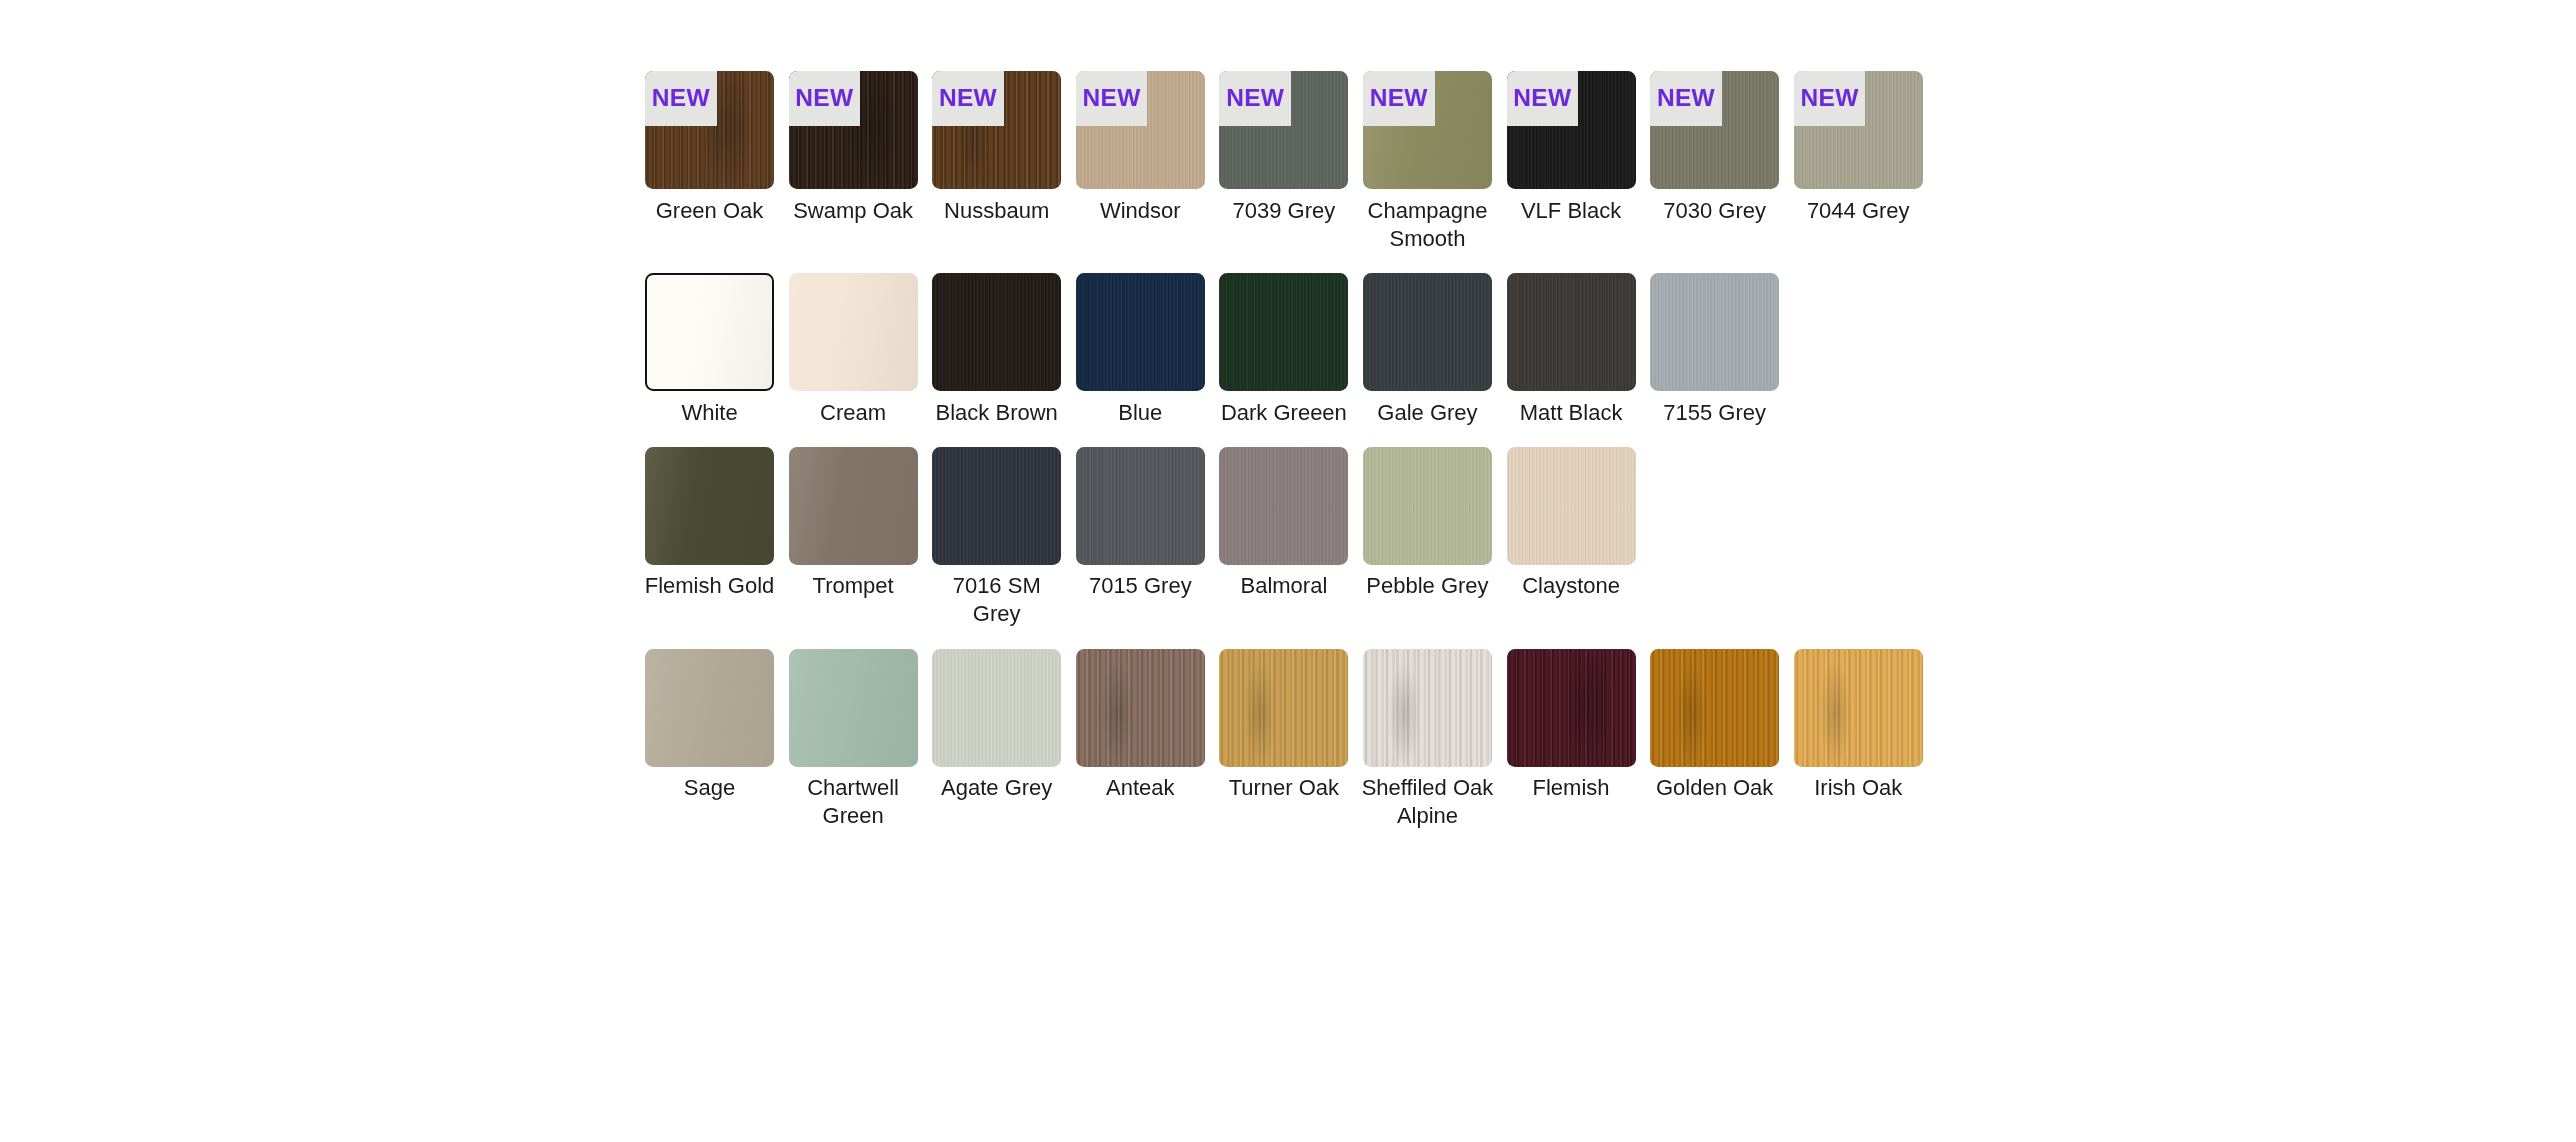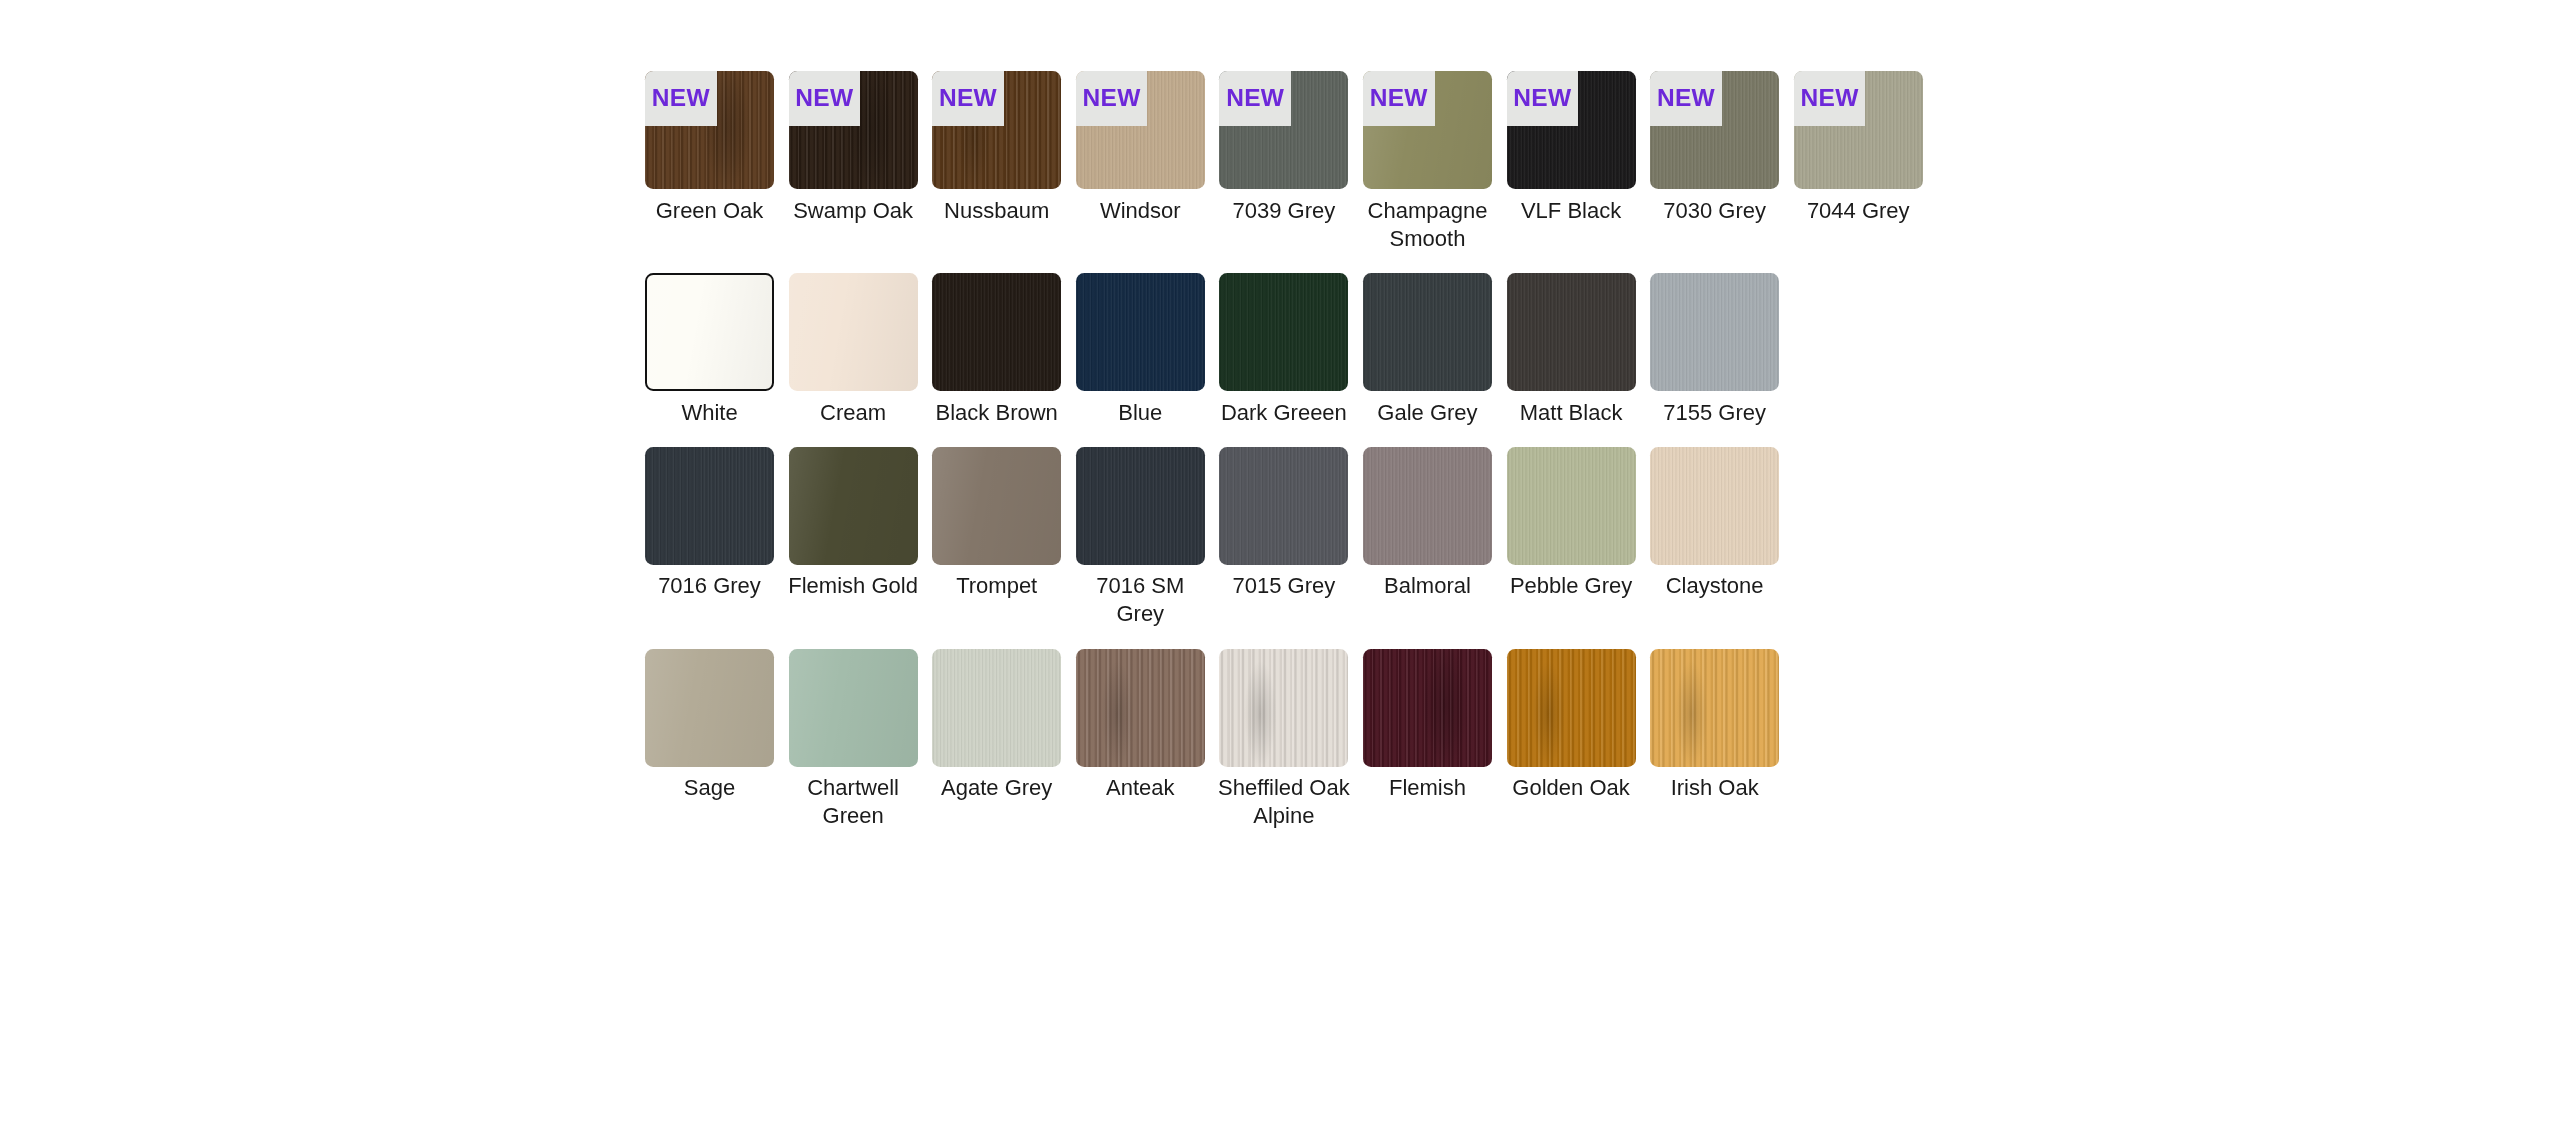--- a/index.html
+++ b/index.html
@@ -284,26 +284,20 @@
       <div class="swatch-cell">
         <div class="swatch-chip-wrap">
           <div class="swatch-chip grain-fine" style="background-color: rgb(164, 171, 176);"></div>
         </div>
         <div class="swatch-label">7155 Grey</div>
       </div>
     </div>
     <div class="swatch-row">
       <div class="swatch-cell">
         <div class="swatch-chip-wrap">
-          <div class="swatch-chip grain-fine" style="background-color: rgb(46, 53, 60);"></div>
-        </div>
-        <div class="swatch-label">7016 Grey</div>
-      </div>
-      <div class="swatch-cell">
-        <div class="swatch-chip-wrap">
           <div class="swatch-chip grain-smooth" style="background-color: rgb(75, 75, 51);"></div>
         </div>
         <div class="swatch-label">Flemish Gold</div>
       </div>
       <div class="swatch-cell">
         <div class="swatch-chip-wrap">
           <div class="swatch-chip grain-smooth" style="background-color: rgb(131, 118, 105);"></div>
         </div>
         <div class="swatch-label">Trompet</div>
       </div>
@@ -358,20 +352,26 @@
         <div class="swatch-label">Agate Grey</div>
       </div>
       <div class="swatch-cell">
         <div class="swatch-chip-wrap">
           <div class="swatch-chip grain-oak" style="background-color: rgb(131, 105, 90);"></div>
         </div>
         <div class="swatch-label">Anteak</div>
       </div>
       <div class="swatch-cell">
         <div class="swatch-chip-wrap">
+          <div class="swatch-chip grain-oak" style="background-color: rgb(200, 155, 76);"></div>
+        </div>
+        <div class="swatch-label">Turner Oak</div>
+      </div>
+      <div class="swatch-cell">
+        <div class="swatch-chip-wrap">
           <div class="swatch-chip grain-oak" style="background-color: rgb(227, 221, 214);"></div>
         </div>
         <div class="swatch-label">Sheffiled Oak Alpine</div>
       </div>
       <div class="swatch-cell">
         <div class="swatch-chip-wrap">
           <div class="swatch-chip grain-wood" style="background-color: rgb(72, 20, 32);"></div>
         </div>
         <div class="swatch-label">Flemish</div>
       </div>

